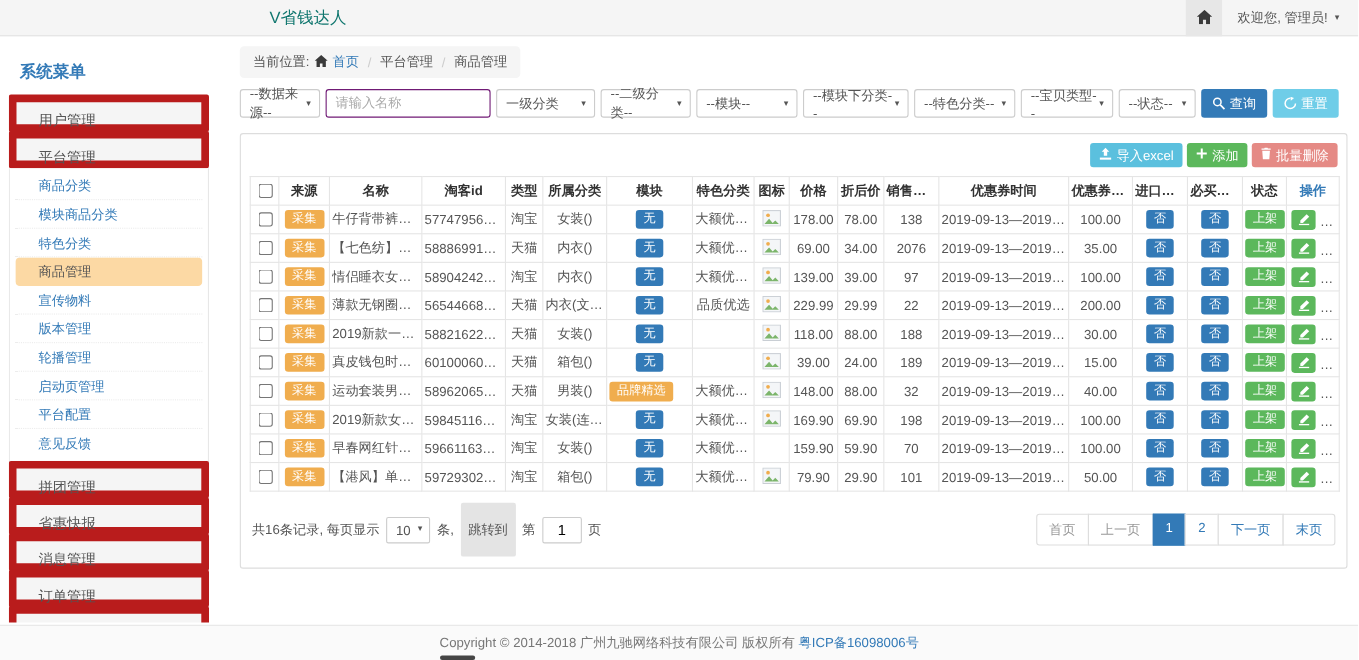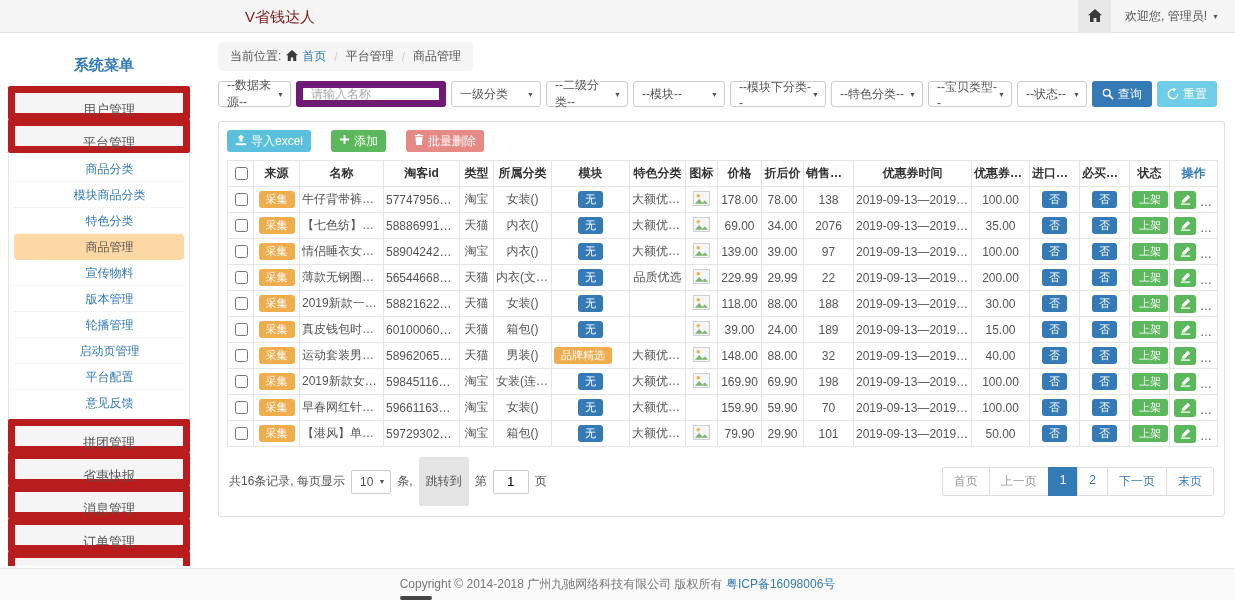--- a/index.html
+++ b/index.html
@@ -6,57 +6,57 @@
   html,body { margin:0; padding:0; }
   body {
     font-family: "Liberation Sans", "DejaVu Sans", sans-serif;
     font-size: 12px; color:#555; background:#fff;
   }
   .page { position:relative; width:1235px; height:600px; overflow:hidden; background:#fff; }
 
   
   .top-header { position:absolute; top:0; left:0; right:0; height:33px;
     background:#f5f5f5; border-bottom:1px solid #e3e3e3; }
-  .app-title { position:absolute; left:245px; top:0; line-height:33px; font-size:15px; color:#7f1d1d; }
+  .app-title { position:absolute; left:245px; top:0; line-height:33px; font-size:15px; color:#0f766e; }
   .header-right { position:absolute; right:0; top:0; height:33px; display:flex; align-items:stretch; }
   .home-box { width:33px; background:#e7e7e7; display:flex; align-items:center; justify-content:center; cursor:pointer; }
   .welcome { display:flex; align-items:center; gap:5px; padding:0 16px 0 14px; color:#555; cursor:pointer; }
   .caret-txt { font-size:7px; color:#555; }
 
   
-  .sidebar { position:absolute; left:8px; top:42px; width:182px; height:524px; overflow:hidden;text-align:center; }
+  .sidebar { position:absolute; left:8px; top:42px; width:182px; height:524px; overflow:hidden; }
   .sb-title { color:#337ab7; font-size:15px; font-weight:bold; padding:14px 0 12px 10px; }
   .sb-group { height:34px; line-height:34px; padding-left:20px; background:#f5f5f5;
     border:7px solid #b91c1c; margin-top:-1px; color:#555; font-size:13px; cursor:pointer; border-radius:2px; }
   .sb-sub { border:1px solid #e7e7e7; border-top:none; background:#fff; padding:3px 5px; }
   .sb-link { height:26px; line-height:26px; padding-left:21px; color:#337ab7; font-size:12px;
     border-bottom:1px dotted #ececec; cursor:pointer; }
   .sb-sub .sb-link:last-child { border-bottom:none; }
   .sb-link.active { background:#fcd9a4; border-radius:4px; color:#555; border-bottom-color:transparent; }
 
   
   .main { position:absolute; left:218px; top:42px; width:1007px; }
   .breadcrumb { display:inline-flex; align-items:center; gap:5px; background:#f5f5f5;
     border-radius:4px; padding:6px 12px; color:#555; }
   .bc-home { color:#337ab7; display:inline-flex; align-items:center; gap:4px; cursor:pointer; }
   .bc-sep { color:#ccc; padding:0 3px; }
 
   .filters { margin-top:10px; display:flex; gap:5px; align-items:center; }
   .f-select { height:26px; border:1px solid #ccc; border-radius:3px; background:#fff;
     display:flex; align-items:center; justify-content:space-between; padding:0 6px 0 8px; color:#555; cursor:pointer; flex:none; }
-  .f-input { height:26px; border:7px solid #701a75; border-radius:3px; padding:0 8px; font-size:12px;
-    color:#555; flex:none; font-family:Liberation Sans, sans-serif; }
+  .f-input { height:26px; border:1px solid #701a75; border-radius:3px; padding:0 8px; font-size:12px;
+    color:#555; flex:none; font-family:Liberation Mono, monospace; }
   .f-input::placeholder { color:#aaa; }
   .btn { border:none; border-radius:3px; color:#fff; font-size:12px; height:26px; padding:0 10px;
     display:inline-flex; align-items:center; gap:4px; cursor:pointer; flex:none; font-family:inherit; }
   .btn-primary { background:#337ab7; }
   .btn-reset   { background:#6fcde8; }
 
   .panel { margin-top:14px; border:1px solid #ddd; border-radius:3px; background:#fff; padding:8px 8px 6px; }
-  .toolbar { display:flex; gap:20px; }
+  .toolbar { display:flex; justify-content:flex-end; gap:4px; }
   .btn-sm { height:22px; padding:0 8px; }
   .btn-info { background:#5bc0de; }
   .btn-success { background:#5cb85c; }
   .btn-danger-light { background:#e58a85; }
 
   table.grid { width:100%; border-collapse:collapse; table-layout:fixed; margin-top:8px; }
   .grid th, .grid td { border:1px solid #e5e5e5; text-align:center; padding:3px 2px; font-size:12px;
     color:#555; overflow:hidden; white-space:nowrap; text-overflow:ellipsis; height:26px; }
   .grid th { color:#333; font-weight:bold; height:24px; }
   .grid th.op-head { color:#337ab7; }

